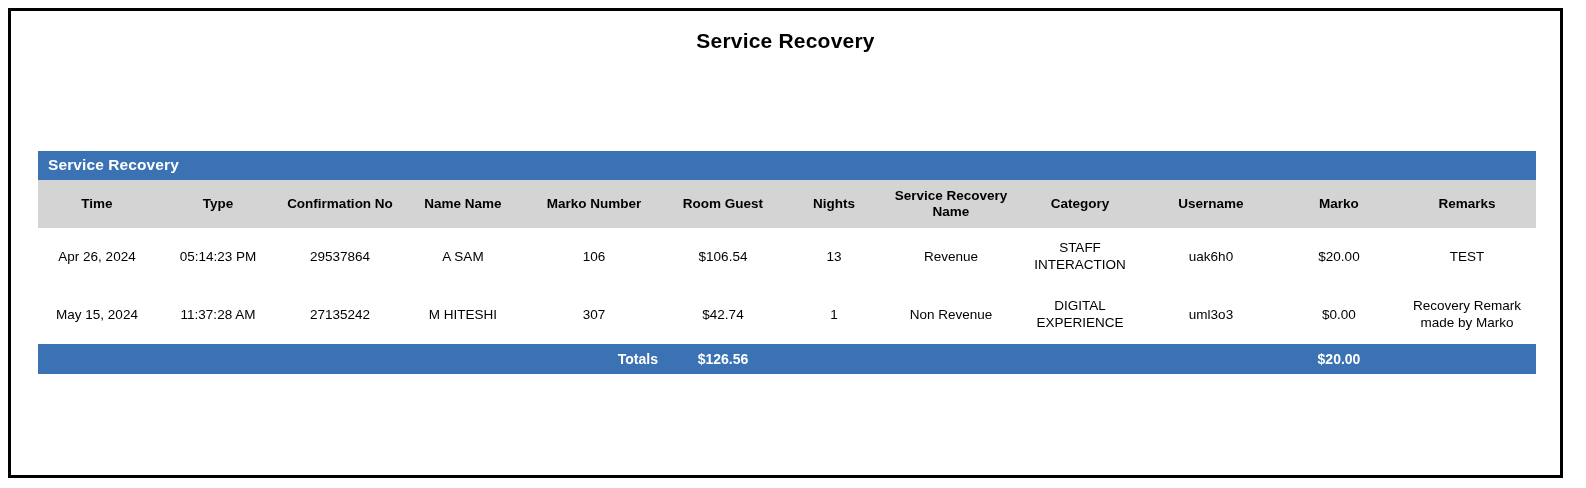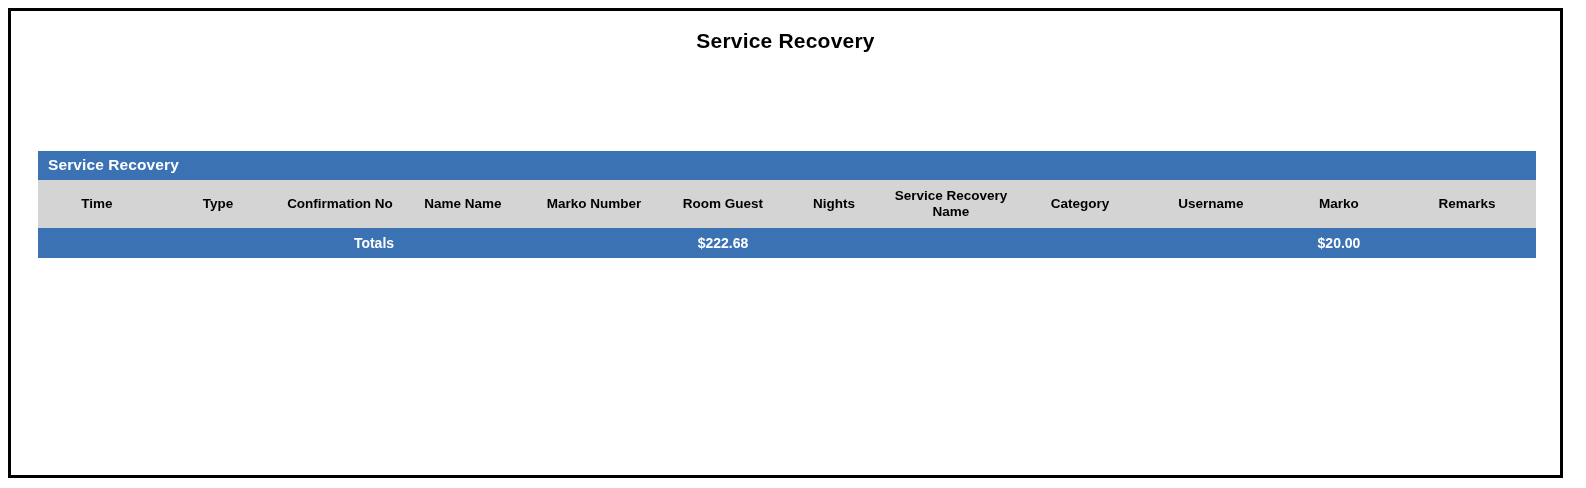--- a/index.html
+++ b/index.html
@@ -78,21 +78,21 @@
   tfoot.totals td {
     background: #3a72b4;
     color: #ffffff;
     font-weight: bold;
     font-size: 14px;
     padding: 7px 4px;
     border: none;
     text-align: center;
   }
   tfoot.totals td.label {
-    text-align: center;
+    text-align: right;
     padding-left: 52px;
   }
   .c-date { width: 118px; }
   .c-time { width: 124px; }
   .c-conf { width: 120px; }
   .c-guest { width: 126px; }
   .c-room { width: 136px; }
   .c-rate { width: 122px; }
   .c-nights { width: 100px; }
   .c-srt { width: 134px; }
@@ -143,26 +143,54 @@
             <th>Nights</th>
             <th>Service Recovery Name</th>
             <th>Category</th>
             <th>Username</th>
             <th>Marko</th>
             <th>Remarks</th>
           </tr>
         </thead>
 
         <tbody class="data">
+          <tr>
+            <td>Apr 26, 2024</td>
+            <td>05:14:23 PM</td>
+            <td>29537864</td>
+            <td>A SAM</td>
+            <td>106</td>
+            <td>$106.54</td>
+            <td>13</td>
+            <td>Revenue</td>
+            <td>STAFF INTERACTION</td>
+            <td>uak6h0</td>
+            <td>$20.00</td>
+            <td>TEST</td>
+          </tr>
+          <tr>
+            <td>May 15, 2024</td>
+            <td>11:37:28 AM</td>
+            <td>27135242</td>
+            <td>M HITESHI</td>
+            <td>307</td>
+            <td>$42.74</td>
+            <td>1</td>
+            <td>Non Revenue</td>
+            <td>DIGITAL EXPERIENCE</td>
+            <td>uml3o3</td>
+            <td>$0.00</td>
+            <td>Recovery Remark made by Marko</td>
+          </tr>
         </tbody>
 
         <tfoot class="totals">
           <tr>
             <td class="label" colspan="5">Totals</td>
-            <td>$222.68</td>
+            <td>$126.56</td>
             <td></td>
             <td></td>
             <td></td>
             <td></td>
             <td>$20.00</td>
             <td></td>
           </tr>
         </tfoot>
       </table>
     </div>

